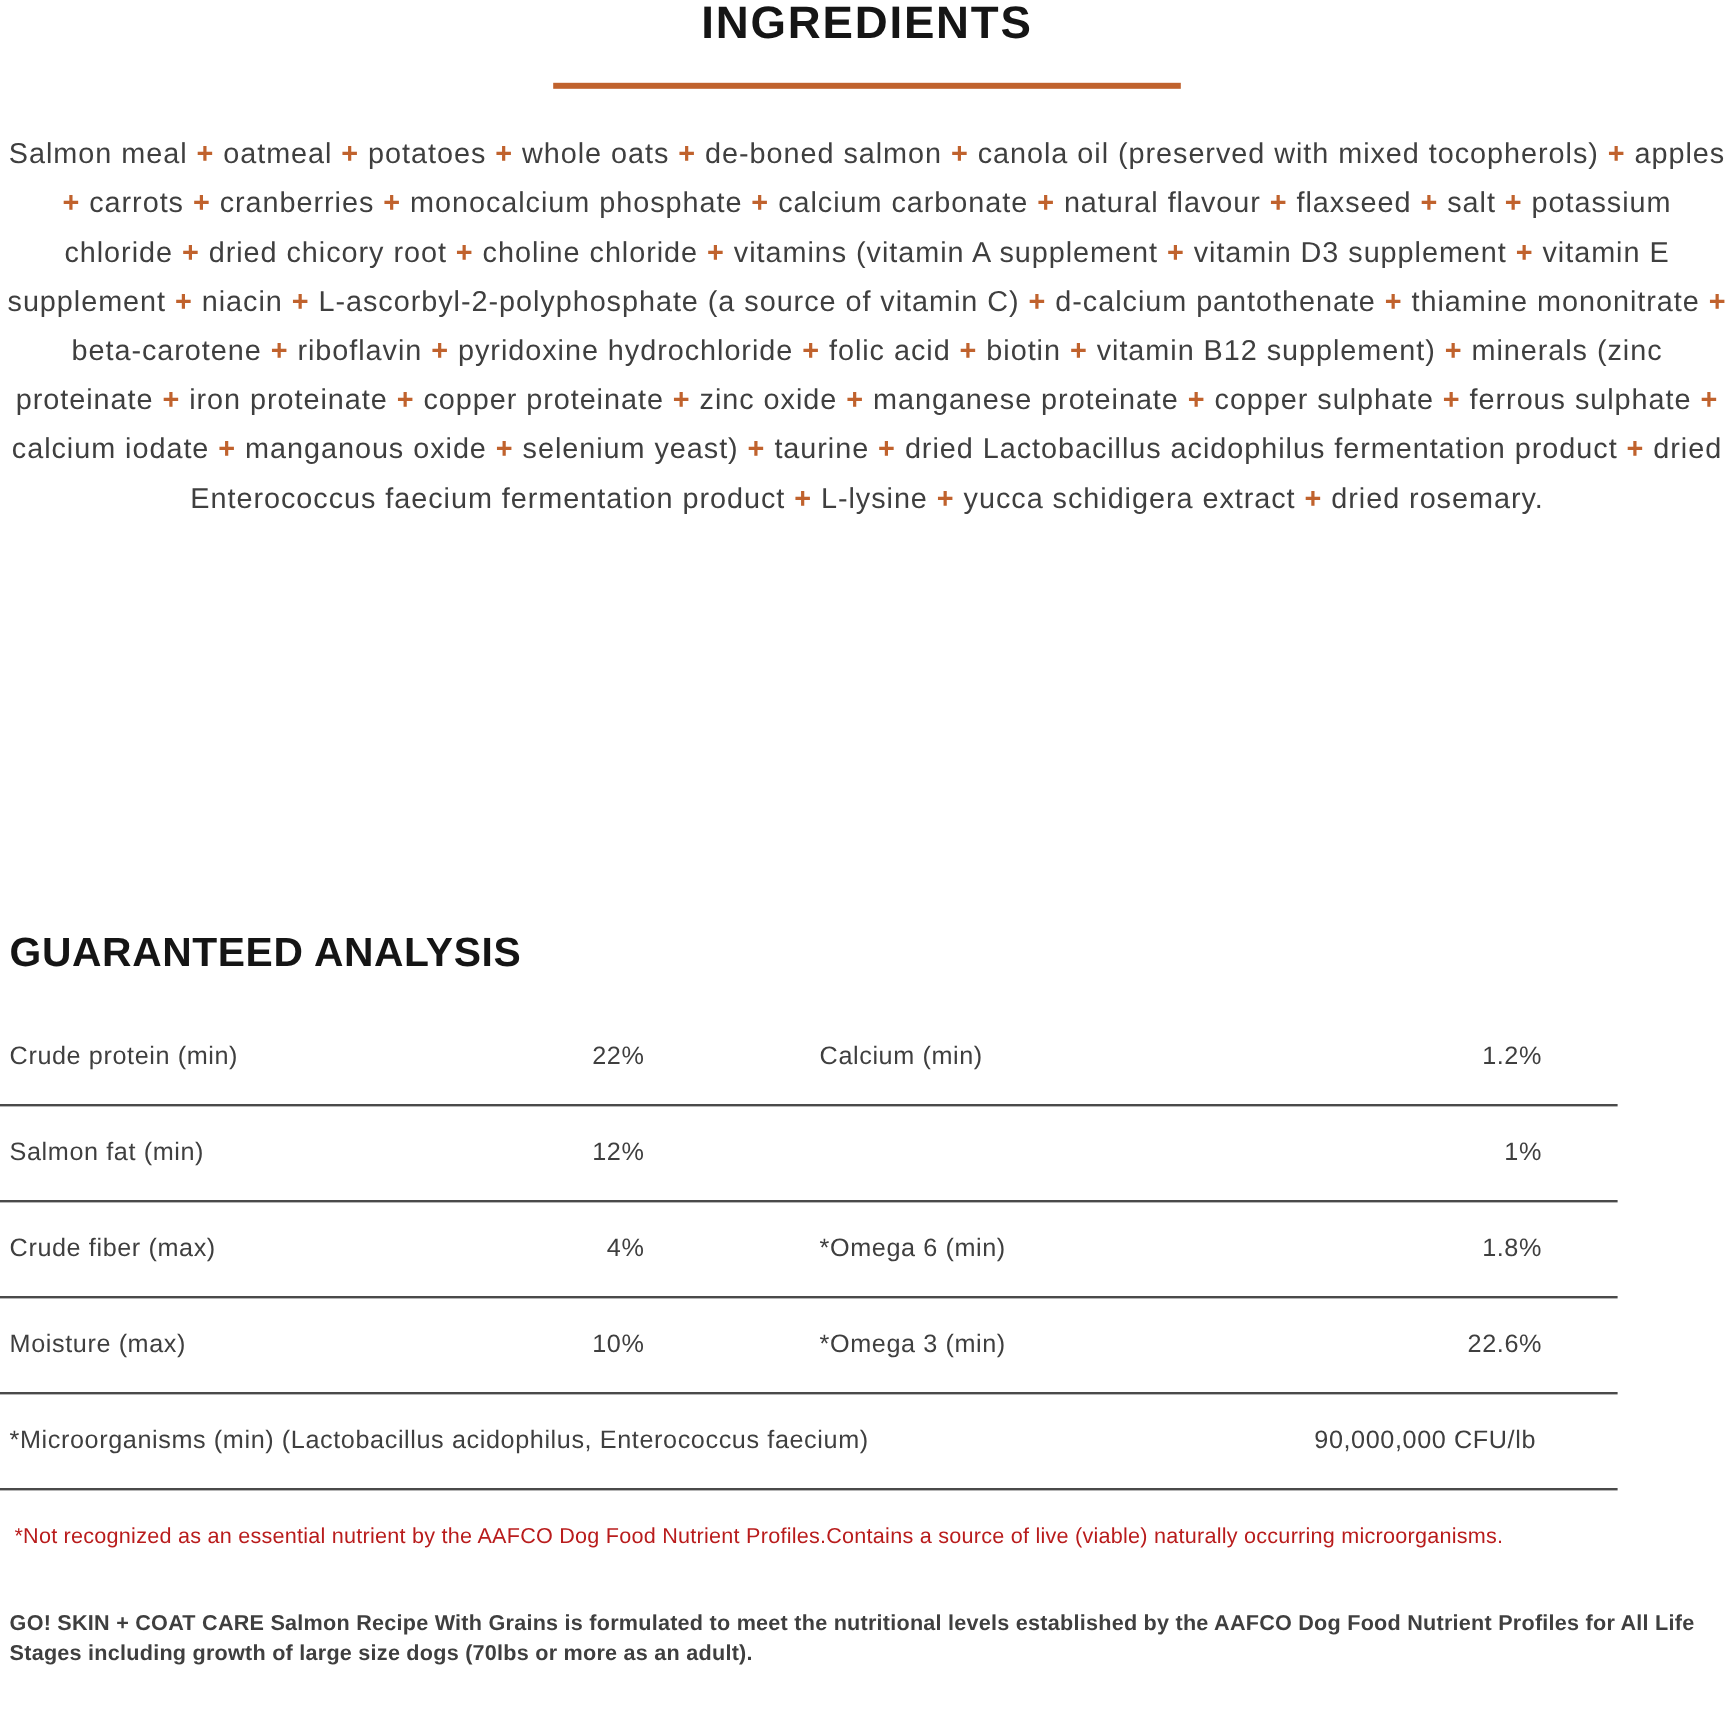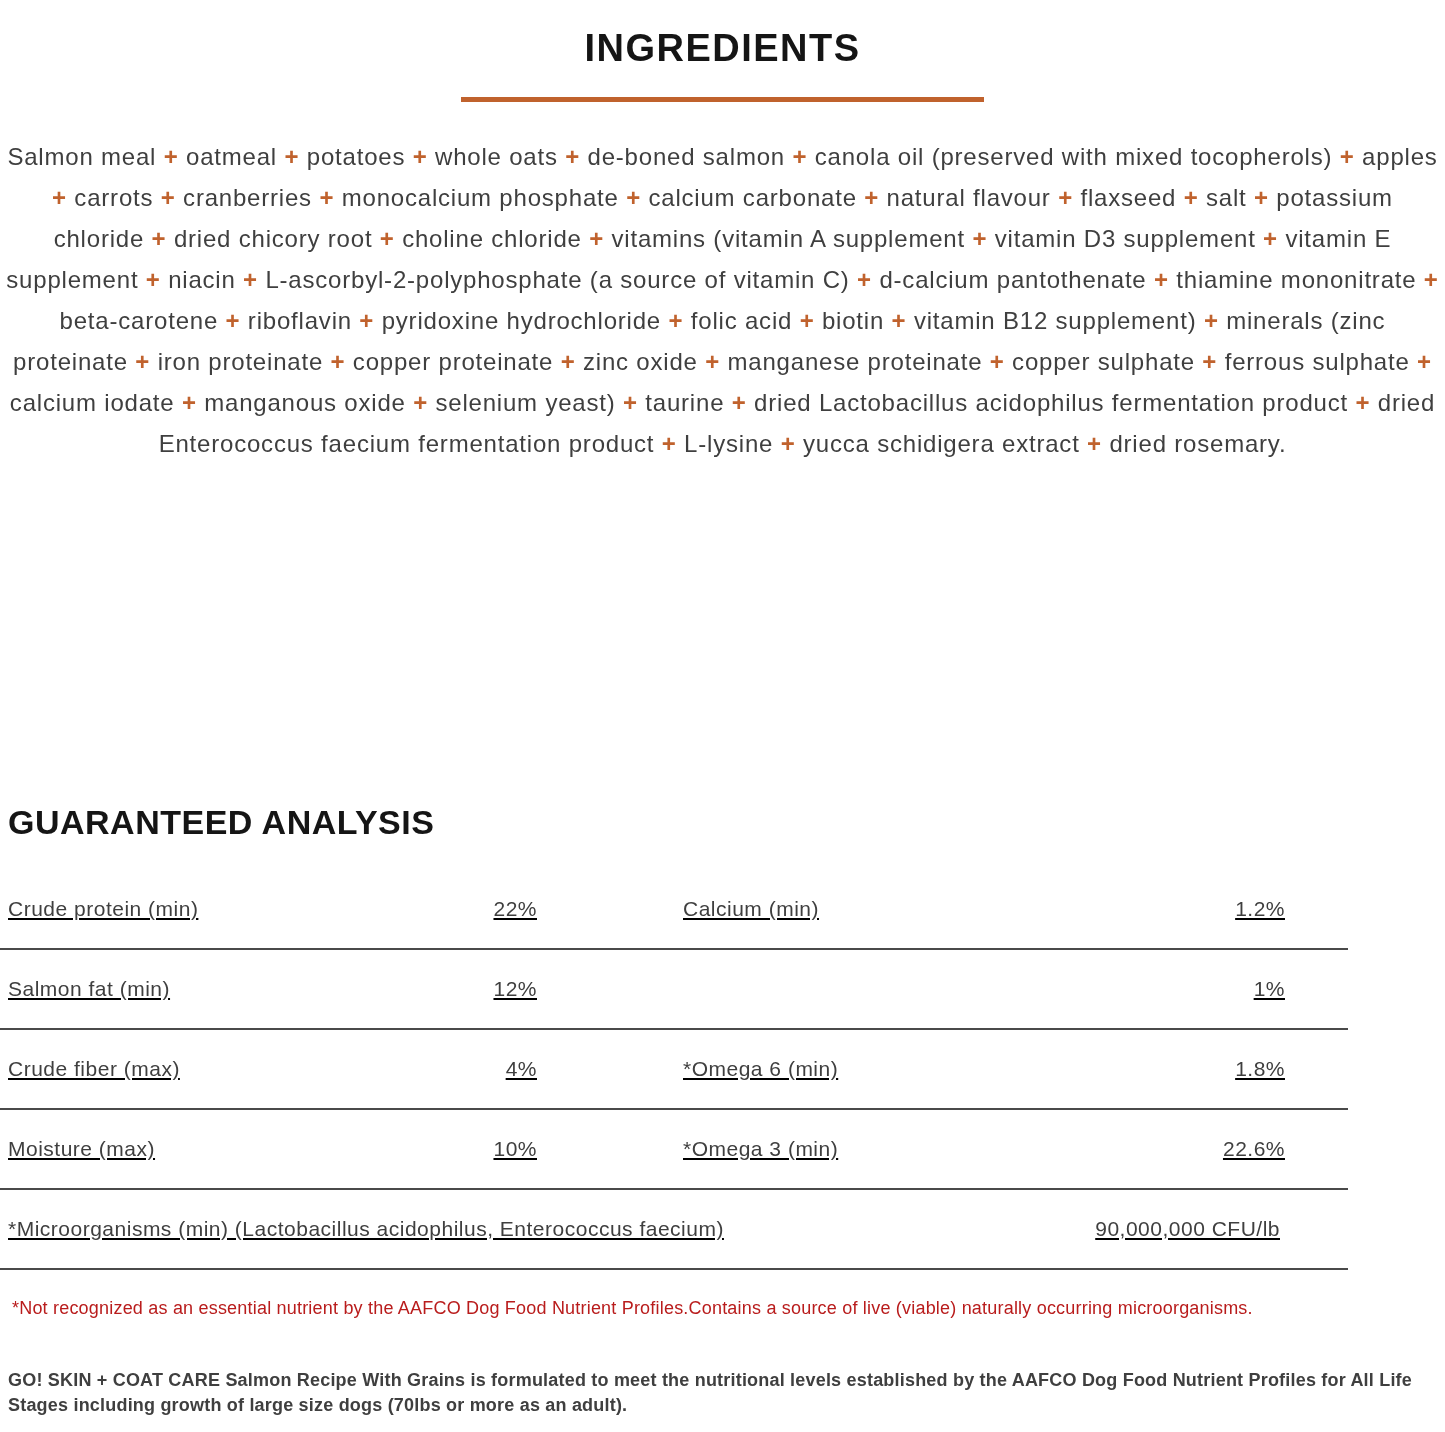--- a/index.html
+++ b/index.html
@@ -3,21 +3,21 @@
 <meta charset="utf-8">
 <style>
   * { margin: 0; padding: 0; box-sizing: border-box; }
   html, body {
     width: 1445px;
     background: #ffffff;
     font-family: "Liberation Sans", "DejaVu Sans", sans-serif;
   }
   body { height: 1432px; overflow: hidden; }
 
-  .page { width: 1445px; position: relative; margin-top: 28px; }
+  .page { width: 1445px; position: relative; }
 
   
   .ingredients-title {
     font-size: 38px;
     line-height: 40px;
     font-weight: 800;
     letter-spacing: 1.5px;
     text-align: center;
     color: #151515;
   }
@@ -45,21 +45,21 @@
   
   .ga-title {
     margin-top: 340px;
     padding-left: 8px;
     font-size: 34px;
     line-height: 36px;
     font-weight: 800;
     letter-spacing: 0.5px;
     color: #151515;
   }
-  .ga-table { margin-top: 30px; width: 1348px; text-decoration: underline; }
+  .ga-table { margin-top: 30px; width: 1348px; }
   .ga-row {
     display: grid;
     grid-template-columns: 420px 117px 146px 417px 185px 160px;
     align-items: center;
     height: 80px;
     border-bottom: 2px solid #4A4A4A;
     font-size: 21px;
     font-weight: 300;
     letter-spacing: 0.5px;
     color: #3F3F3F;

